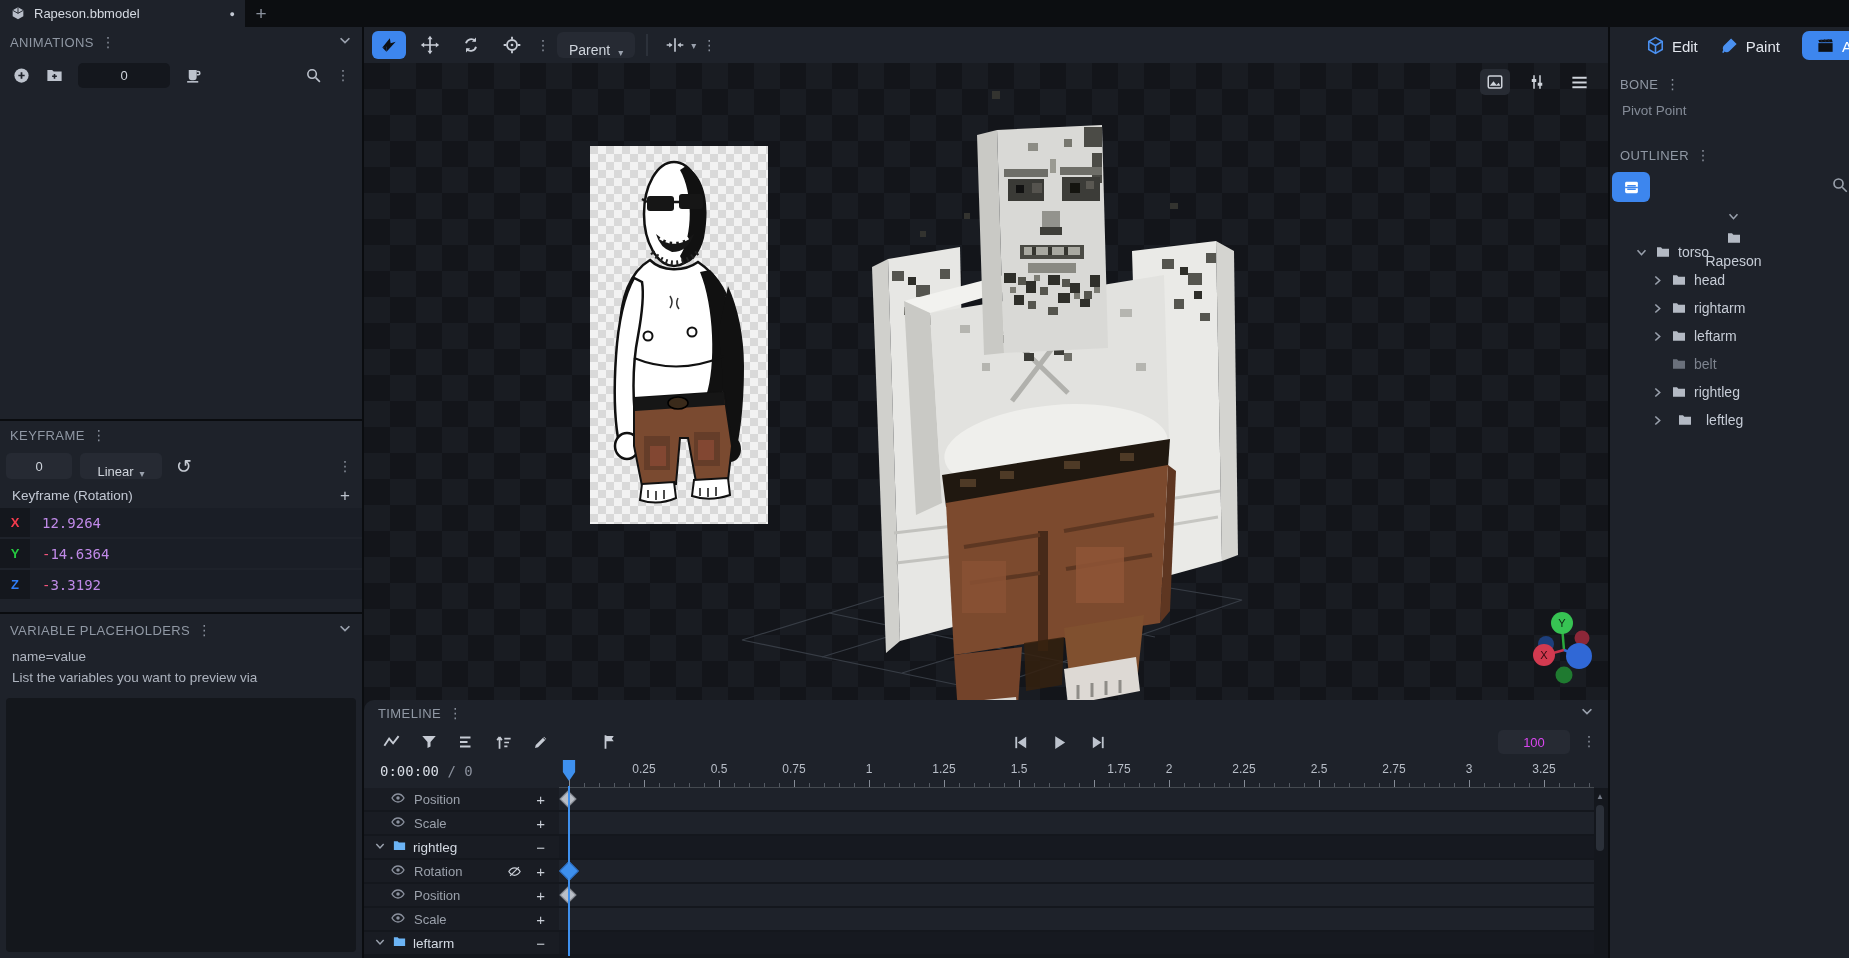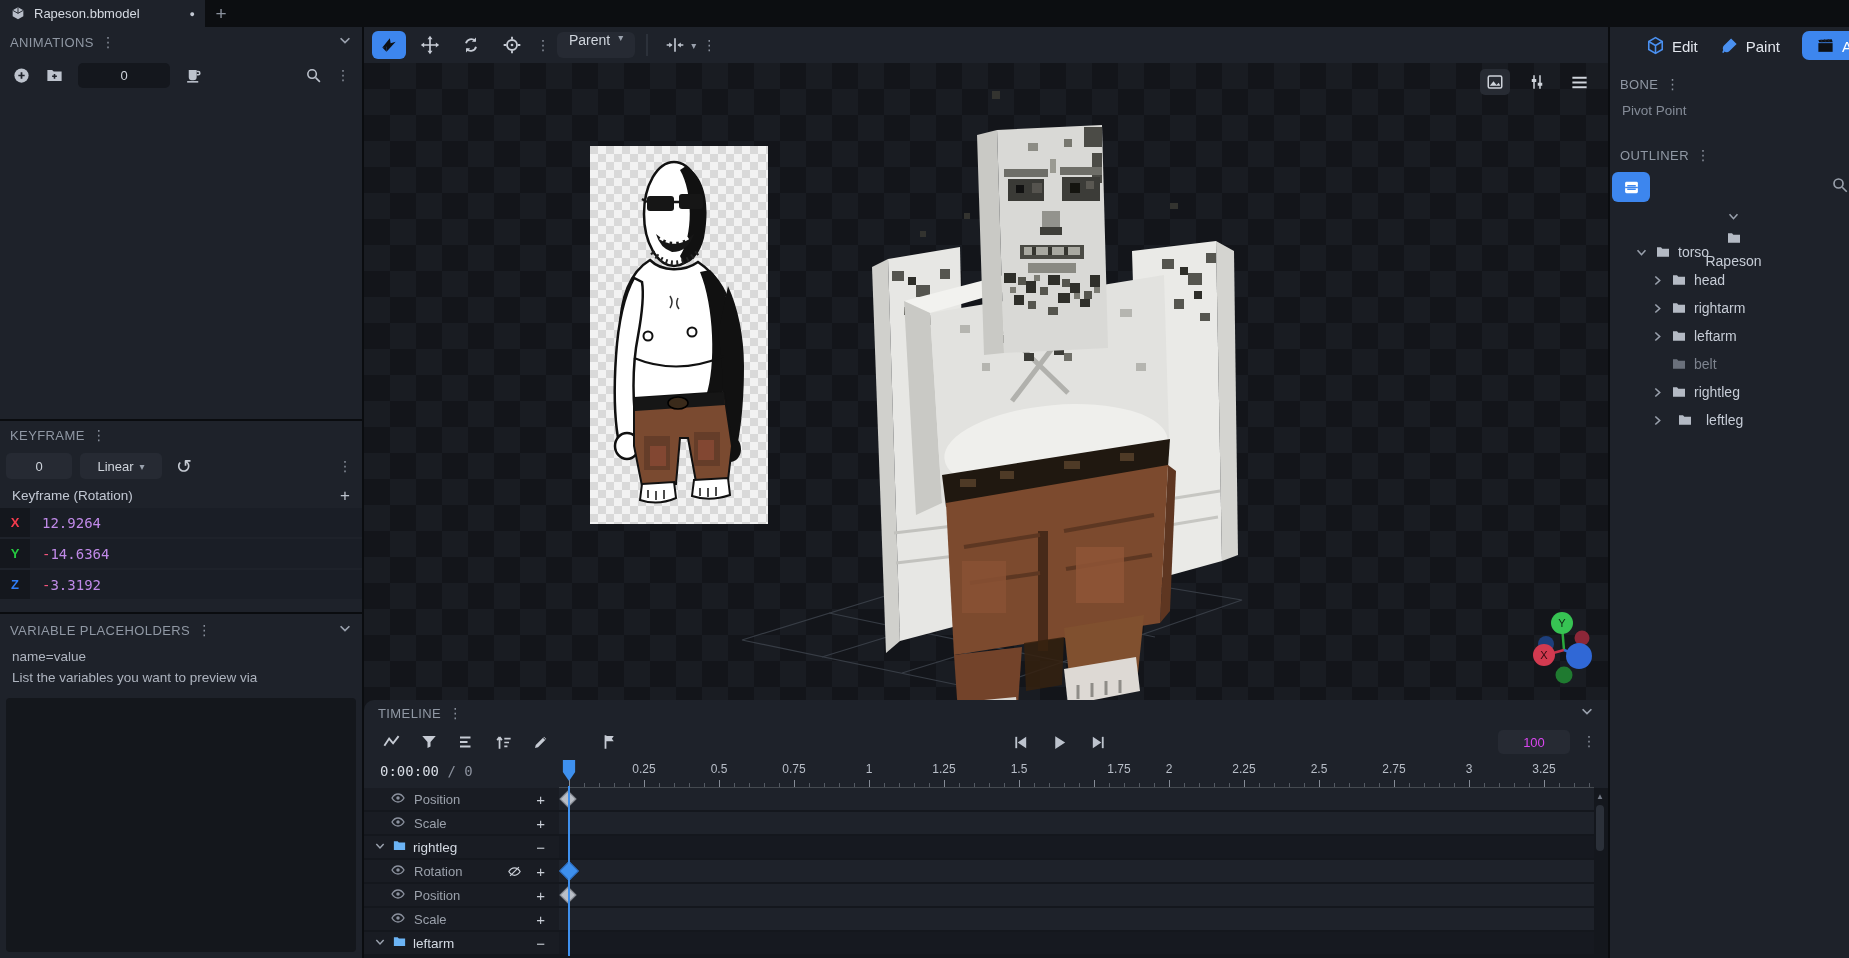--- a/index.html
+++ b/index.html
@@ -2,21 +2,21 @@
 <html><head>
 <meta charset="utf-8">
 <style>
   * { margin:0; padding:0; box-sizing:border-box; }
   html,body { background:#0c0e11; }
   body { width:1849px; height:958px; overflow:hidden; font-family:"Liberation Sans",sans-serif; color:#c7cdd8; }
   #app { position:relative; width:1849px; height:958px; }
 
   
   .tabbar { position:absolute; left:0; top:0; width:100%; height:27px; background:#0c0e11; display:flex; align-items:stretch; }
-  .tab { width:205px; background:#1e222a; display:flex; align-items:center; gap:8px; padding:0 10px; }
+  .tab { width:245px; background:#1e222a; display:flex; align-items:center; gap:8px; padding:0 10px; }
   .tab-title { font-size:13px; color:#d5dae2; white-space:nowrap; }
   .tab-dot { margin-left:auto; font-size:9px; color:#c3c9d3; }
   .newtab { width:32px; display:flex; align-items:center; justify-content:center; font-size:19px; color:#8a919d; cursor:pointer; }
 
   
   .left-col  { position:absolute; left:0; top:27px; width:362px; bottom:0; background:#1e222a; display:flex; flex-direction:column; }
   .center-col{ position:absolute; left:362px; top:27px; width:1246px; bottom:0; border-left:2px solid #0a0c0f; }
   .right-col { position:absolute; left:1608px; top:27px; width:241px; bottom:0; background:#1e222a; border-left:2px solid #0a0c0f; overflow:hidden; }
 
   .panel-header { height:30px; display:flex; align-items:center; gap:7px; padding:0 10px; flex:none; }
@@ -33,21 +33,21 @@
   .anim-toolbar .spacer { flex:1; }
   .anim-list { flex:1; background:#181b21; overflow:hidden; }
   .anim-row { height:31px; display:flex; align-items:center; gap:9px; padding:0 10px; color:#d6dbe3; font-size:14px; }
   .anim-row.selected { background:#2e323b; }
   .anim-row .play { margin-left:auto; margin-right:16px; }
 
   
   .keyframe { height:193px; border-top:2px solid #0a0c0f; display:flex; flex-direction:column; }
   .kf-controls { height:34px; display:flex; align-items:center; gap:8px; padding:0 6px; }
   .kf-time { width:66px; height:26px; background:#262a33; border:none; border-radius:5px; color:#cfd4dc; text-align:center; font-size:13px; font-family:"Liberation Sans",sans-serif; }
-  .kf-select { width:82px; height:26px; background:#262a33; border-radius:5px; display:flex; align-items:center; justify-content:center; gap:6px; font-size:13px; color:#cfd4dc; }
+  .kf-select { width:82px; height:26px; background:#262a33; border-radius:5px; display:flex; align-items:flex-end; justify-content:center; gap:6px; font-size:13px; color:#cfd4dc; }
   .kf-select .arrow { font-size:10px; color:#9aa1ad; }
   .kf-undo { font-size:19px; color:#c5cad2; margin-left:6px; }
   .kf-controls .kebab { margin-left:auto; margin-right:4px; }
   .kf-label-row { height:25px; display:flex; align-items:center; padding:0 12px; font-size:13.5px; color:#c3c9d4; }
   .kf-add { margin-left:auto; font-size:17px; color:#bdc3cd; }
   .axis-row { height:29px; margin-bottom:2px; display:flex; align-items:stretch; }
   .axis-letter { width:30px; background:#14171d; display:flex; align-items:center; justify-content:center; font-size:13px; font-weight:bold; }
   .axis-row.X .axis-letter { color:#f43b4d; } .axis-row.Y .axis-letter { color:#25c940; } .axis-row.Z .axis-letter { color:#2f7df6; }
   .axis-value { flex:1; background:#1a1e26; display:flex; align-items:center; padding-left:12px; font-family:"DejaVu Sans Mono",monospace; font-size:14px; }
   .axis-sign { color:#f2547c; } .axis-num { color:#c08ae8; }
@@ -55,21 +55,21 @@
   
   .variables { flex:1; border-top:2px solid #0a0c0f; display:flex; flex-direction:column; }
   .var-line { padding:0 12px; font-size:13.5px; color:#aeb4bf; line-height:21px; }
   .var-box { flex:1; margin:10px 6px 6px 6px; background:#14171c; border-radius:4px; }
 
   
   .main-toolbar { position:absolute; left:0; top:0; width:100%; height:36px; background:#1e222a; display:flex; align-items:center; gap:7px; padding:0 8px; z-index:5; }
   .tool-btn { width:34px; height:28px; border-radius:6px; display:flex; align-items:center; justify-content:center; color:#c6cbd4; }
   .tool-btn.selected { background:#3d86ee; color:#0e1116; }
   .toolbar-divider { width:2px; height:22px; background:#2c313a; margin:0 4px; }
-  .parent-dd { height:26px; background:#262a33; border-radius:6px; display:flex; align-items:flex-start; gap:8px; padding:0 12px; font-size:14px; color:#cfd4dc; }
+  .parent-dd { height:26px; background:#262a33; border-radius:6px; display:flex; align-items:flex-end; gap:8px; padding:0 12px; font-size:14px; color:#cfd4dc; }
   .parent-dd .arrow { font-size:10px; color:#9aa1ad; }
   .snap-group { display:flex; align-items:center; gap:6px; margin-left:6px; color:#c6cbd4; }
   .snap-group .arrow { font-size:10px; color:#9aa1ad; }
 
   
   .viewport { position:absolute; left:0; top:36px; right:0; bottom:0;
     background-color:#13151a;
     background-image:
       linear-gradient(45deg,#191c22 25%,transparent 25%,transparent 75%,#191c22 75%),
       linear-gradient(45deg,#191c22 25%,transparent 25%,transparent 75%,#191c22 75%);

